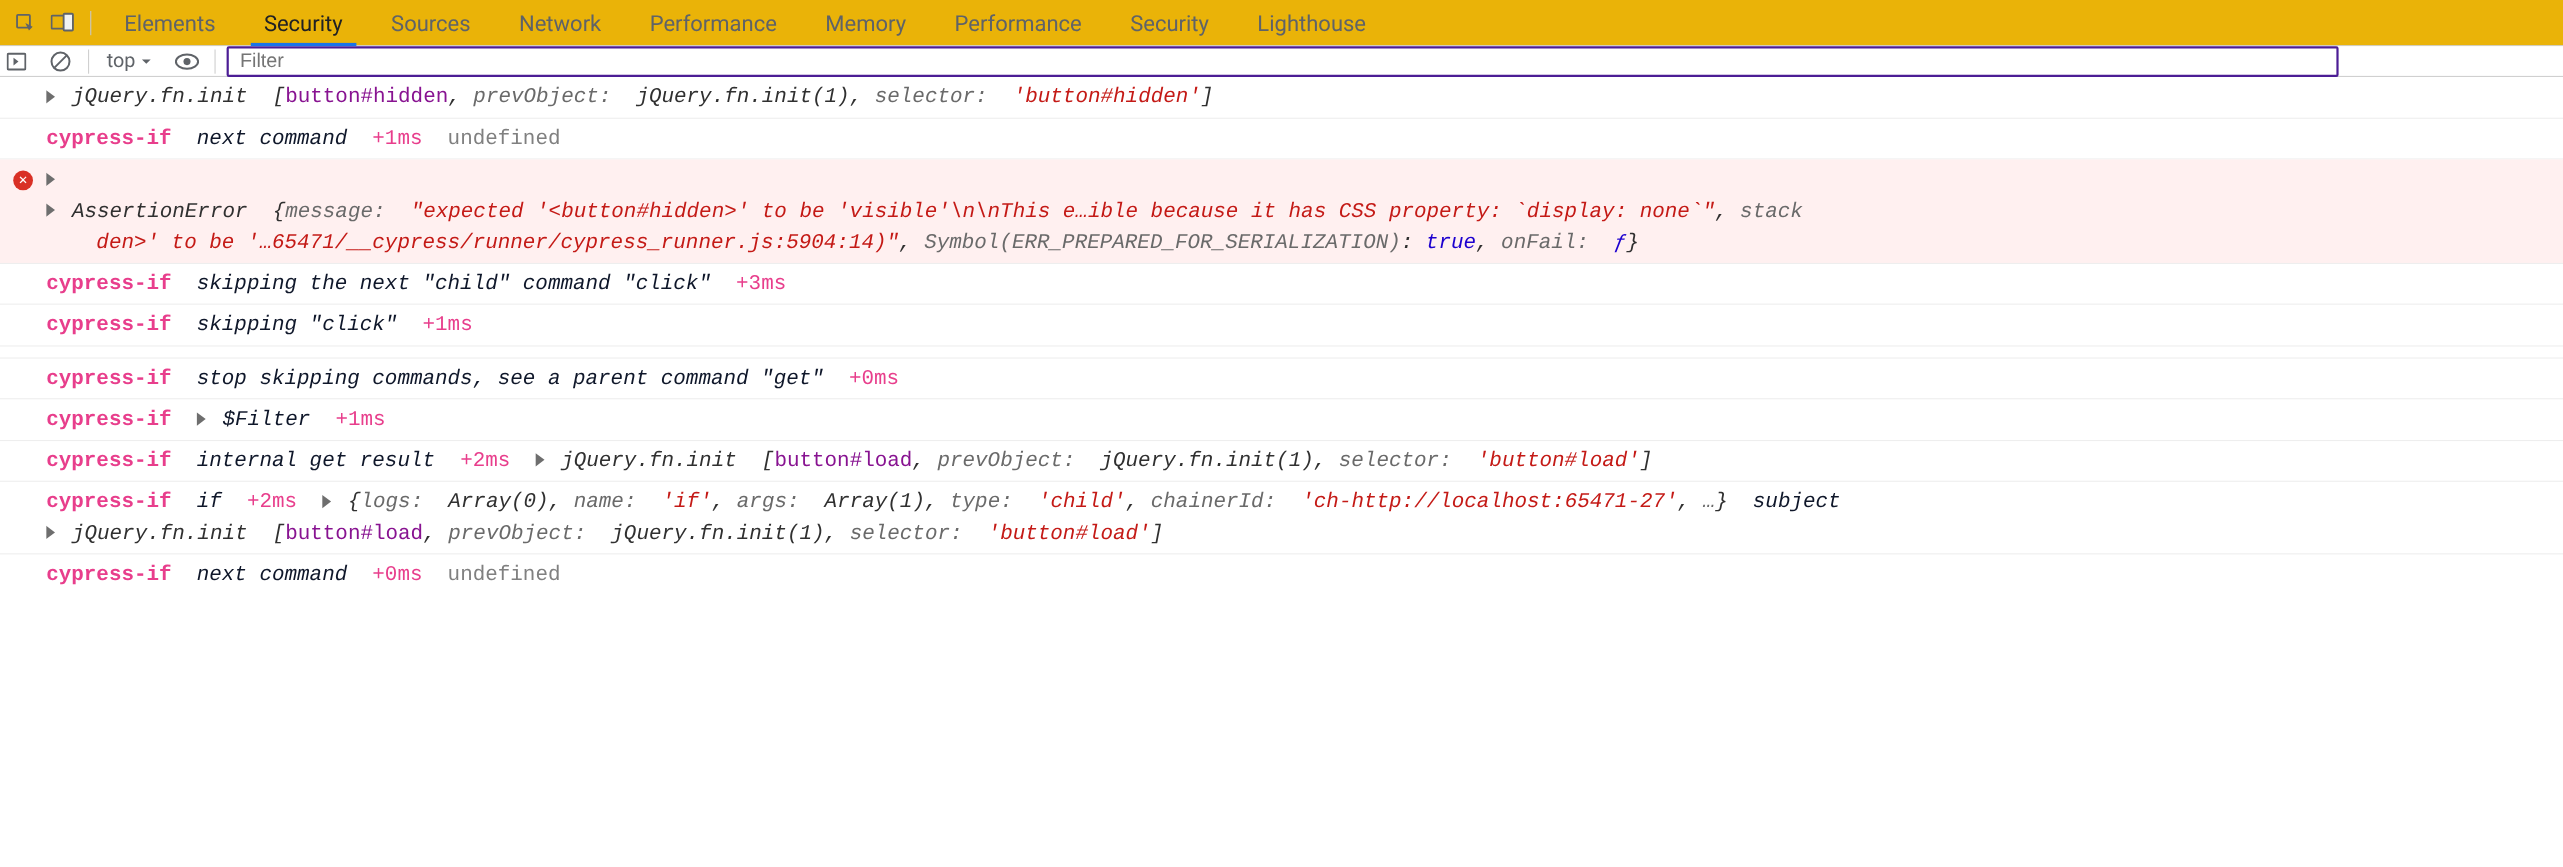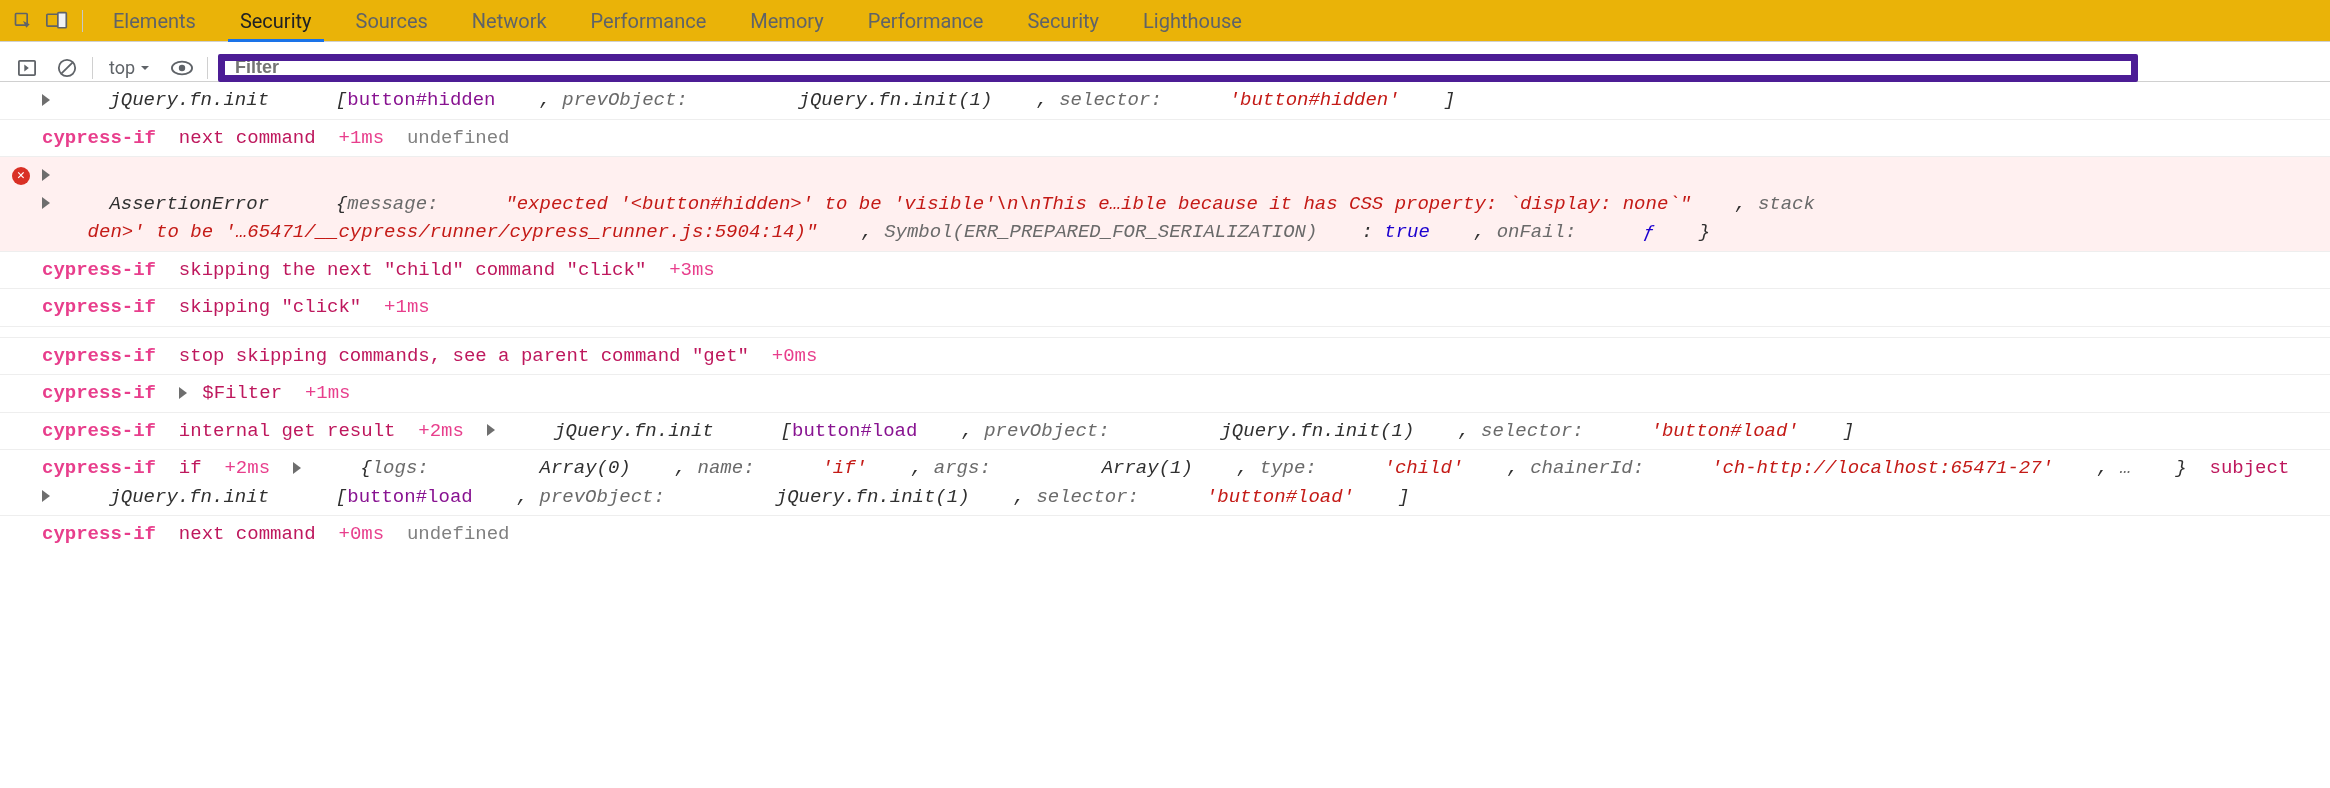--- a/index.html
+++ b/index.html
@@ -52,24 +52,23 @@
     height: 3px;
     background: #1a73e8;
   }
 
   
   .toolbar {
     display: flex;
     align-items: center;
     height: 28px;
     border-bottom: 1px solid #d0d0d0;
-    padding-left: 12px;
+    padding-left: 0;
     gap: 10px;
     background: #fff;
-    margin-top: 12px;
   }
   .toolbar .tbtn {
     width: 30px; height: 30px;
     display: flex; align-items: center; justify-content: center;
     color: #5f6368;
     cursor: pointer;
   }
   .toolbar .sep {
     width: 1px; height: 22px;
     background: #d0d0d0;
@@ -78,27 +77,26 @@
     display: flex; align-items: center;
     color: #5f6368;
     font-size: 18px;
     gap: 4px;
     padding: 0 6px;
     cursor: pointer;
   }
   .toolbar .filter {
     flex: 1;
     height: 28px;
-    border: 7px solid #4c1d95;
+    border: 2px solid #4c1d95;
     border-radius: 2px;
     padding: 0 10px;
     font-size: 18px;
     color: #5f6368;
     max-width: 1920px;
-    font-weight: bold;
   }
 
   
   .console {
     font-size: 19px;
   }
   .row {
     display: flex;
     align-items: flex-start;
     border-bottom: 1px solid #eee;
@@ -136,24 +134,24 @@
     border-top: 6px solid transparent;
     border-bottom: 6px solid transparent;
     border-left: 8px solid #6e6e6e;
     margin-right: 4px;
     vertical-align: middle;
     cursor: pointer;
   }
 
   
   .ns { color: #e83e8c; } 
-  .plain { color: #be185d; }
+  .plain { color: #0f172a; font-style: italic; }
   .undef { color: #808080; }
   .ms { color: #e83e8c; }
-  .obj-i { color: #303030; font-style: italic; margin-left: 44px; }
+  .obj-i { color: #303030; font-style: italic; }
   .key-i { color: #6a6a6a; font-style: italic; }
   .purple { color: #881391; }
   .str { color: #c41a16; }
   .func-i { color: #1c00cf; font-style: italic; }
 
 </style>
 </head>
 <body>
 
 <div class="tabs-bar">

